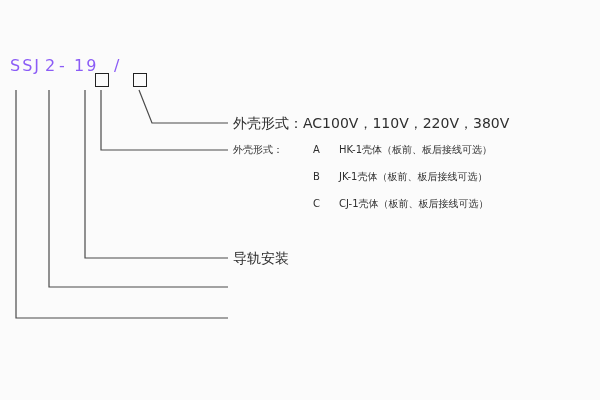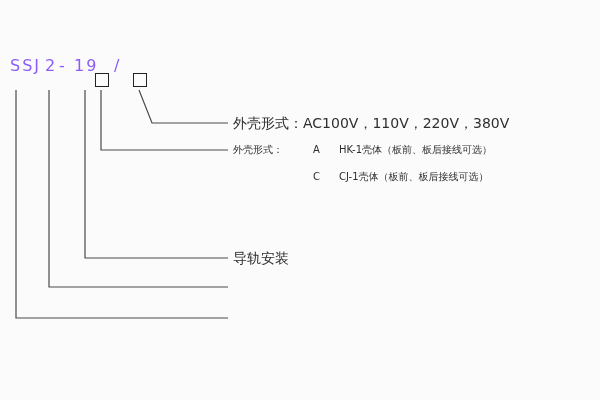--- a/index.html
+++ b/index.html
@@ -98,20 +98,23 @@
     <polyline points="16,90 16,318 228,318"></polyline>
   </svg>
 
   <div class="lbl" style="top:113px">外壳形式：AC100V，110V，220V，380V</div>
 
   <div class="case-block">
     <div class="case-row">
       <span class="case-prefix">外壳形式：</span><span class="case-letter">A</span><span>HK-1壳体（板前、板后接线可选）</span>
     </div>
     <div class="case-row">
+      <span class="case-prefix"></span><span class="case-letter">B</span><span>JK-1壳体（板前、板后接线可选）</span>
+    </div>
+    <div class="case-row">
       <span class="case-prefix"></span><span class="case-letter">C</span><span>CJ-1壳体（板前、板后接线可选）</span>
     </div>
   </div>
 
   <div class="lbl" style="top:248px">导轨安装</div>
 
 
 
 </div>
 

